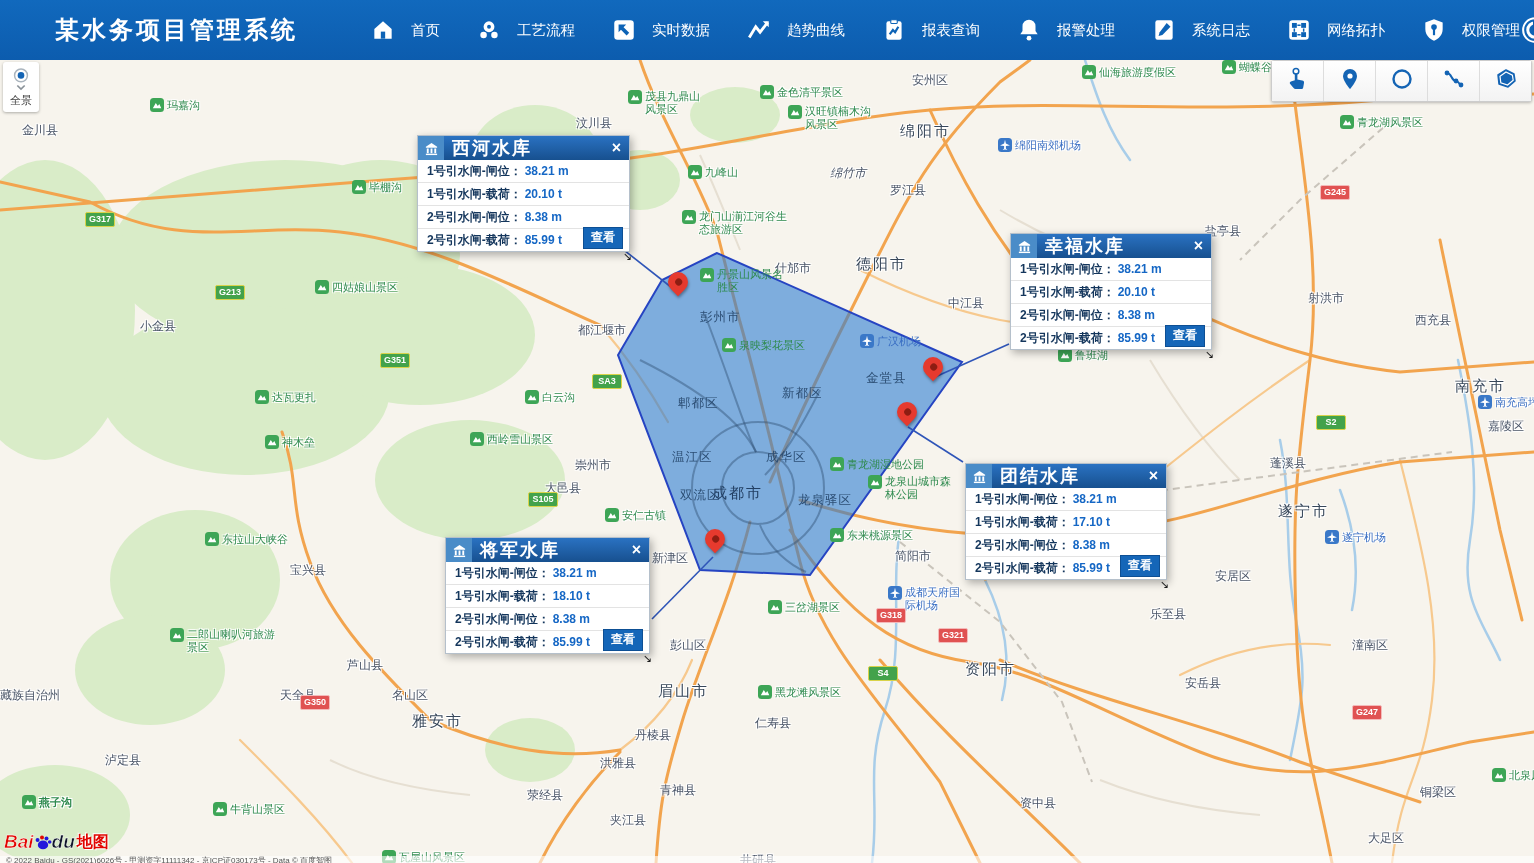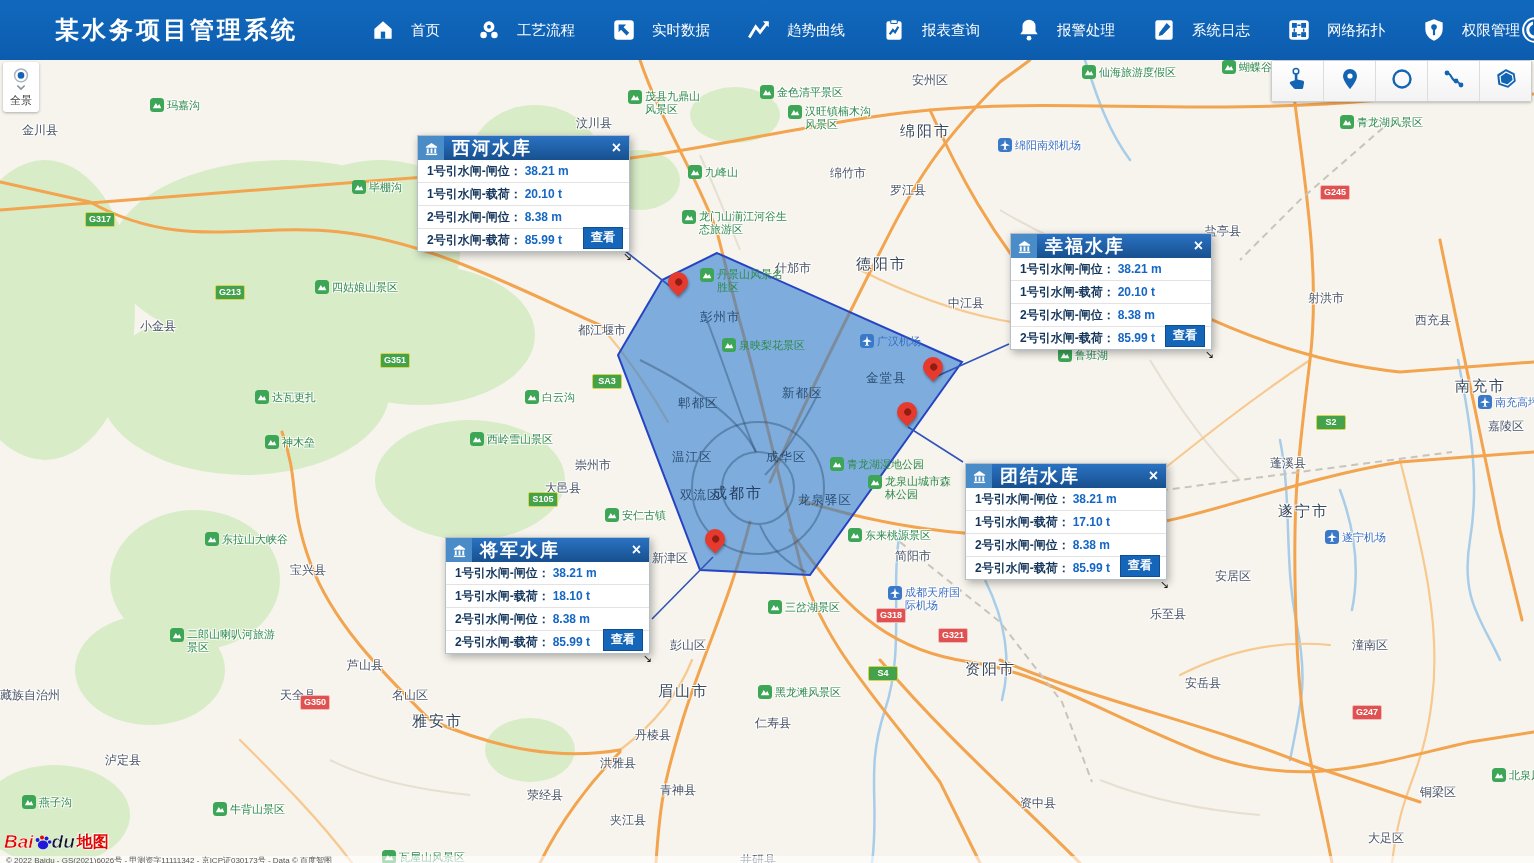--- a/index.html
+++ b/index.html
@@ -278,21 +278,21 @@
     </g>
   </svg>
 
   <div id="label-layer">
       <div class="lbl city" style="left:22px;top:62px;"><span>金川县</span></div>
       <div class="lbl city" style="left:576px;top:55px;"><span>汶川县</span></div>
       <div class="lbl city" style="left:140px;top:258px;"><span>小金县</span></div>
       <div class="lbl city" style="left:912px;top:12px;"><span>安州区</span></div>
       <div class="lbl big" style="left:900px;top:62px;"><span>绵阳市</span></div>
       <div class="lbl city" style="left:890px;top:122px;"><span>罗江县</span></div>
-      <div class="lbl city" style="left:830px;top:105px;"><span>绵竹市</span></div>
+      <div class="lbl city" style="left:830px;top:105px;font-style:italic;"><span>绵竹市</span></div>
       <div class="lbl city" style="left:775px;top:200px;"><span>什邡市</span></div>
       <div class="lbl big" style="left:856px;top:195px;"><span>德阳市</span></div>
       <div class="lbl city" style="left:948px;top:235px;"><span>中江县</span></div>
       <div class="lbl city" style="left:1205px;top:163px;"><span>盐亭县</span></div>
       <div class="lbl city" style="left:1308px;top:230px;"><span>射洪市</span></div>
       <div class="lbl city" style="left:1415px;top:252px;"><span>西充县</span></div>
       <div class="lbl big" style="left:1455px;top:317px;"><span>南充市</span></div>
       <div class="lbl city" style="left:1488px;top:358px;"><span>嘉陵区</span></div>
       <div class="lbl city" style="left:1270px;top:395px;"><span>蓬溪县</span></div>
       <div class="lbl big" style="left:1278px;top:442px;"><span>遂宁市</span></div>
@@ -489,21 +489,21 @@
       </div>
       <div class="lbl scenic" style="left:213px;top:742px;">
         <span class="bic">
           <svg viewBox="0 0 14 14">
             <rect width="14" height="14" rx="3.5" fill="#3da556"></rect>
             <path d="M2.8 10.2 L5.8 5 L7.8 8 L9.3 6 L11.3 10.2 z" fill="#fff"></path>
           </svg>
         </span>
         <span class="btxt">牛背山景区</span>
       </div>
-      <div class="lbl scenic" style="left:22px;top:735px;">
+      <div class="lbl scenic" style="left:22px;top:735px;font-weight:bold;">
         <span class="bic">
           <svg viewBox="0 0 14 14">
             <rect width="14" height="14" rx="3.5" fill="#3da556"></rect>
             <path d="M2.8 10.2 L5.8 5 L7.8 8 L9.3 6 L11.3 10.2 z" fill="#fff"></path>
           </svg>
         </span>
         <span class="btxt">燕子沟</span>
       </div>
       <div class="lbl scenic" style="left:382px;top:790px;">
         <span class="bic">
@@ -552,21 +552,21 @@
       </div>
       <div class="lbl scenic in wrap" style="left:868px;top:415px;width:86px;">
         <span class="bic">
           <svg viewBox="0 0 14 14">
             <rect width="14" height="14" rx="3.5" fill="#3da556"></rect>
             <path d="M2.8 10.2 L5.8 5 L7.8 8 L9.3 6 L11.3 10.2 z" fill="#fff"></path>
           </svg>
         </span>
         <span class="btxt">龙泉山城市森林公园</span>
       </div>
-      <div class="lbl scenic" style="left:836px;top:468px;padding-left:12px;">
+      <div class="lbl scenic" style="left:818px;top:468px;padding-left:12px;">
         <span class="bic">
           <svg viewBox="0 0 14 14">
             <rect width="14" height="14" rx="3.5" fill="#3da556"></rect>
             <path d="M2.8 10.2 L5.8 5 L7.8 8 L9.3 6 L11.3 10.2 z" fill="#fff"></path>
           </svg>
         </span>
         <span class="btxt">东来桃源景区</span>
       </div>
       <div class="lbl scenic" style="left:758px;top:625px;">
         <span class="bic">

